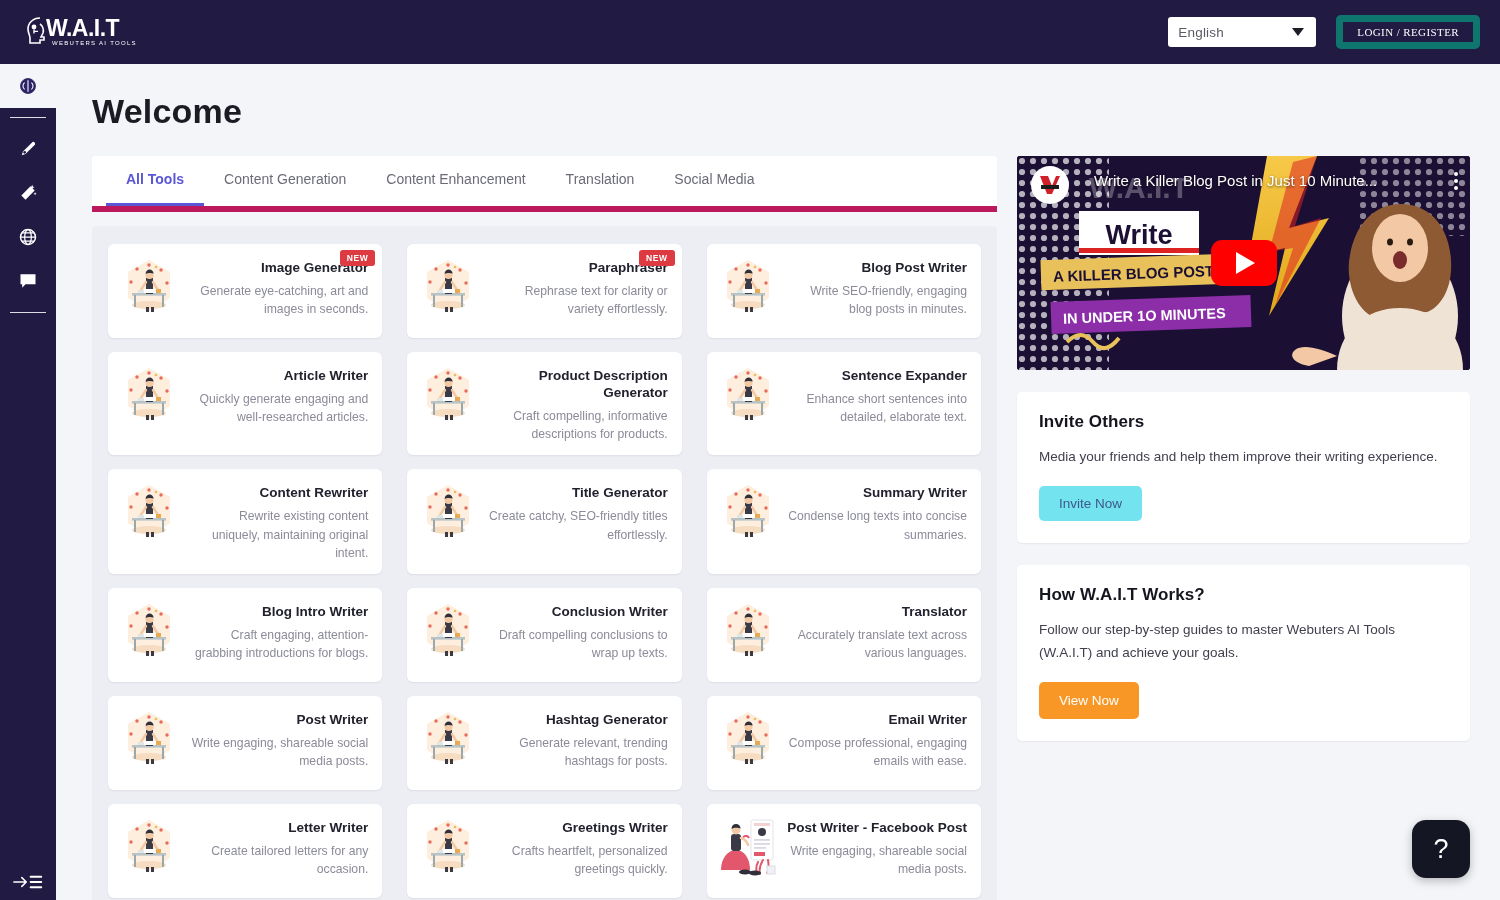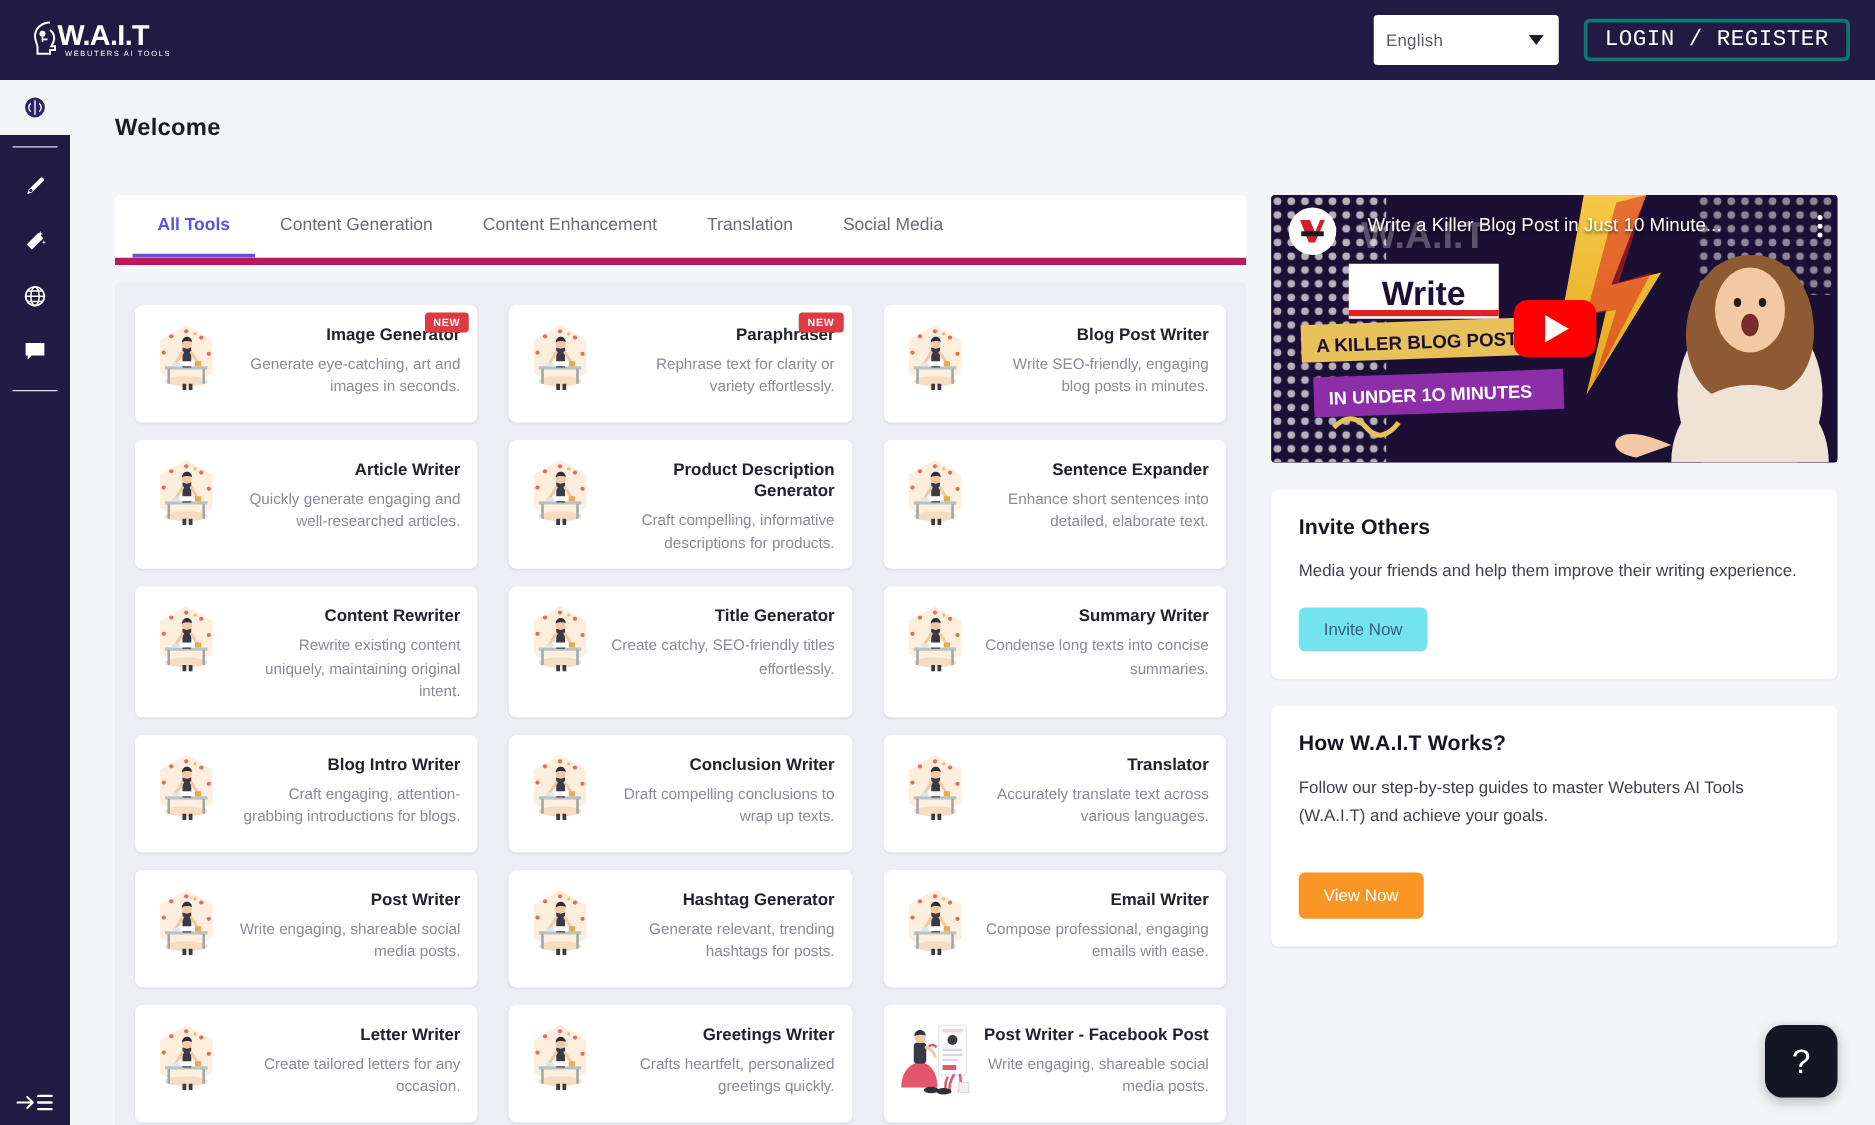--- a/index.html
+++ b/index.html
@@ -22,45 +22,45 @@
   .logo-wrap {
     margin-left: 18px; display: flex; align-items: center;
     height: 46px;
   }
   .logo-svg { display: block; }
   .header-right {
     margin-left: auto; margin-right: 20px;
     display: flex; align-items: center; gap: 20px;
   }
   .lang-select {
-    width: 148px; height: 40px;
+    width: 148px; height: 30px;
     background: #ffffff; border-radius: 3px;
     display: flex; align-items: center;
     padding: 0 10px;
     position: relative;
   }
   .lang-select .lang-text {
     font-size: 13.5px; color: #5b5b66; letter-spacing: .2px;
   }
   .lang-caret {
     position: absolute; right: 12px; top: 50%;
     transform: translateY(-50%);
     width: 0; height: 0;
     border-left: 6px solid transparent;
     border-right: 6px solid transparent;
     border-top: 8px solid #1d1d2a;
   }
   .login-btn {
     height: 34px; padding: 0 14px;
-    border: 3px solid #0f766e; border-radius: 5px;
+    border: 7px solid #0f766e; border-radius: 5px;
     background: transparent; color: #ffffff;
-    font-size: 18px; letter-spacing: .4px;
+    font-size: 11px; letter-spacing: .4px;
     display: flex; align-items: center; justify-content: center;
     cursor: pointer;
-    font-family: Liberation Mono, monospace;
+    font-family: Liberation Serif, serif;
   }
 
   
   .rail {
     position: absolute; left: 0; top: 64px;
     width: 56px; height: 836px;
     background: #211b44;
     z-index: 30;
   }
   .rail-item {
@@ -85,21 +85,21 @@
 
   
   .canvas {
     position: absolute; left: 56px; top: 64px;
     width: 1444px; height: 836px;
     background: #f4f5f9;
     overflow: hidden;
   }
   .page-title {
     position: absolute; left: 36px; top: 28px;
-    font-size: 19px; font-weight: bold; color: #1b1b24;
+    font-size: 34px; font-weight: bold; color: #1b1b24;
     letter-spacing: .2px;
   }
 
   
   .left-col {
     position: absolute; left: 36px; top: 92px;
     width: 905px;
   }
   .tabs-card {
     background: #ffffff;
@@ -232,21 +232,20 @@
     padding: 10px 20px; font-size: 13.5px;
     cursor: pointer;
     font-family: "Liberation Sans", sans-serif;
   }
   .btn-view {
     background: #f99726; color: #ffffff;
     border: none; border-radius: 5px;
     padding: 11px 20px; font-size: 13.5px;
     cursor: pointer;
     font-family: "Liberation Sans", sans-serif;
-    margin-top: 16px;
   }
 
   
   .help-fab {
     position: absolute; right: 30px; bottom: 22px;
     width: 58px; height: 58px; border-radius: 14px;
     background: #141723; color: #ffffff;
     display: flex; align-items: center; justify-content: center;
     font-size: 27px; cursor: pointer;
     z-index: 50;

